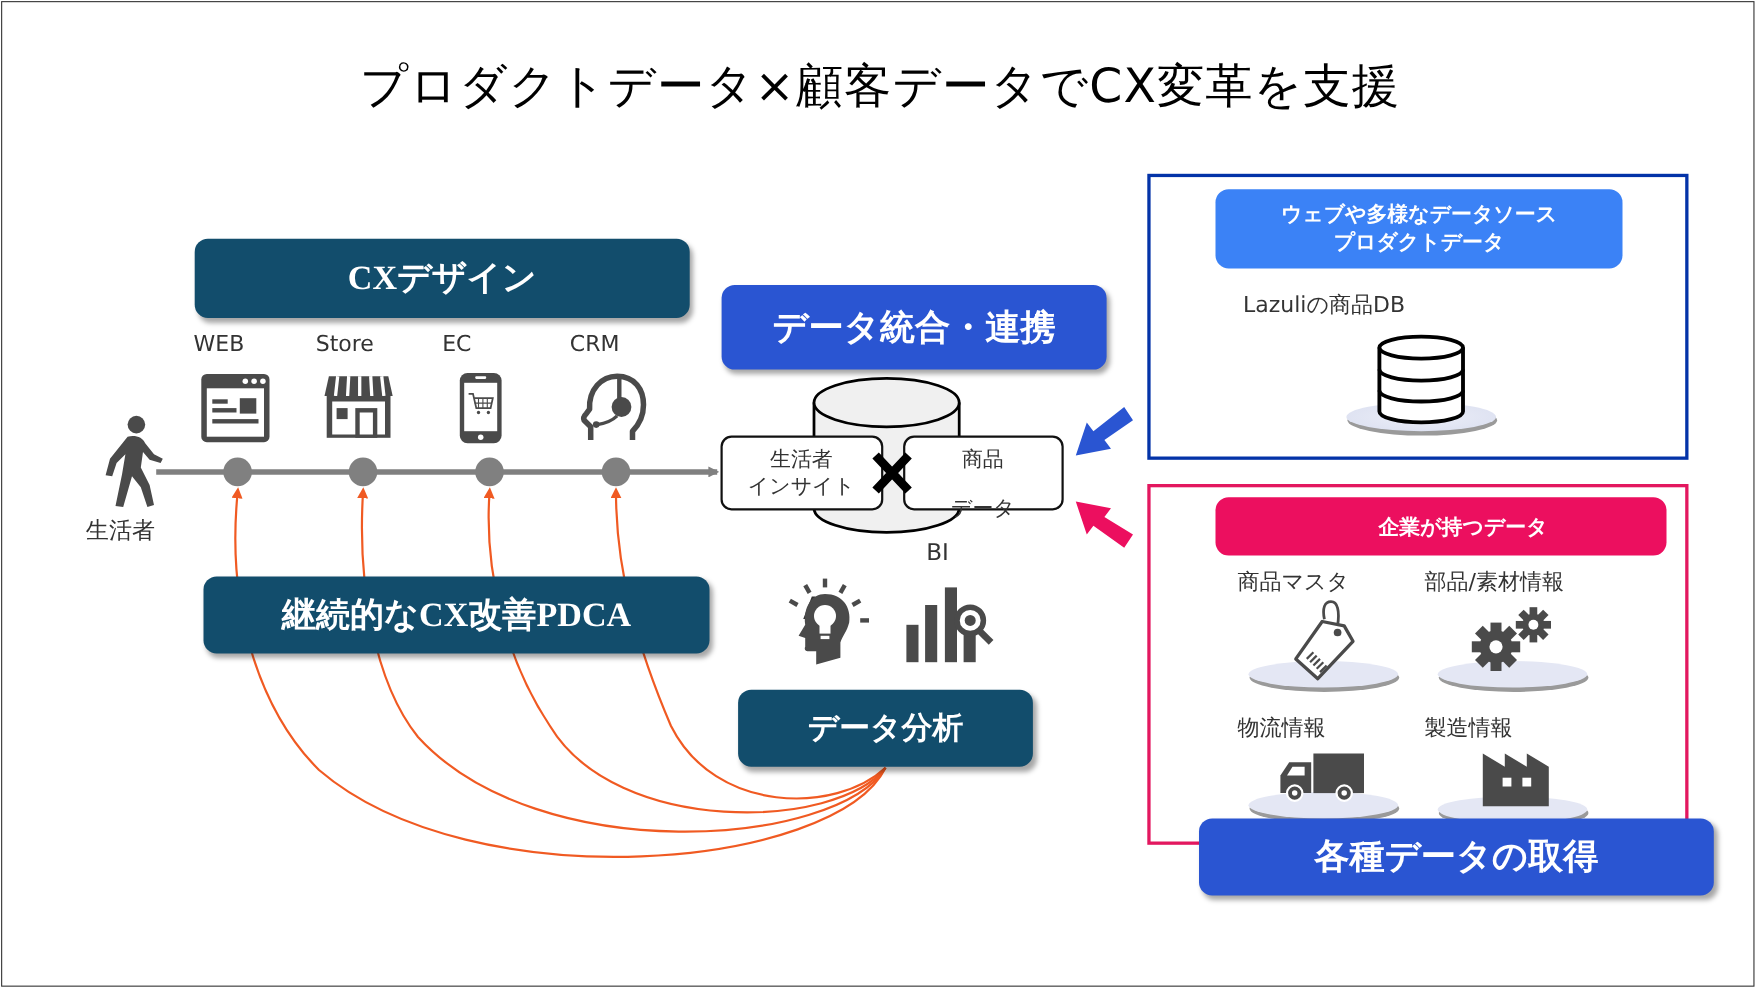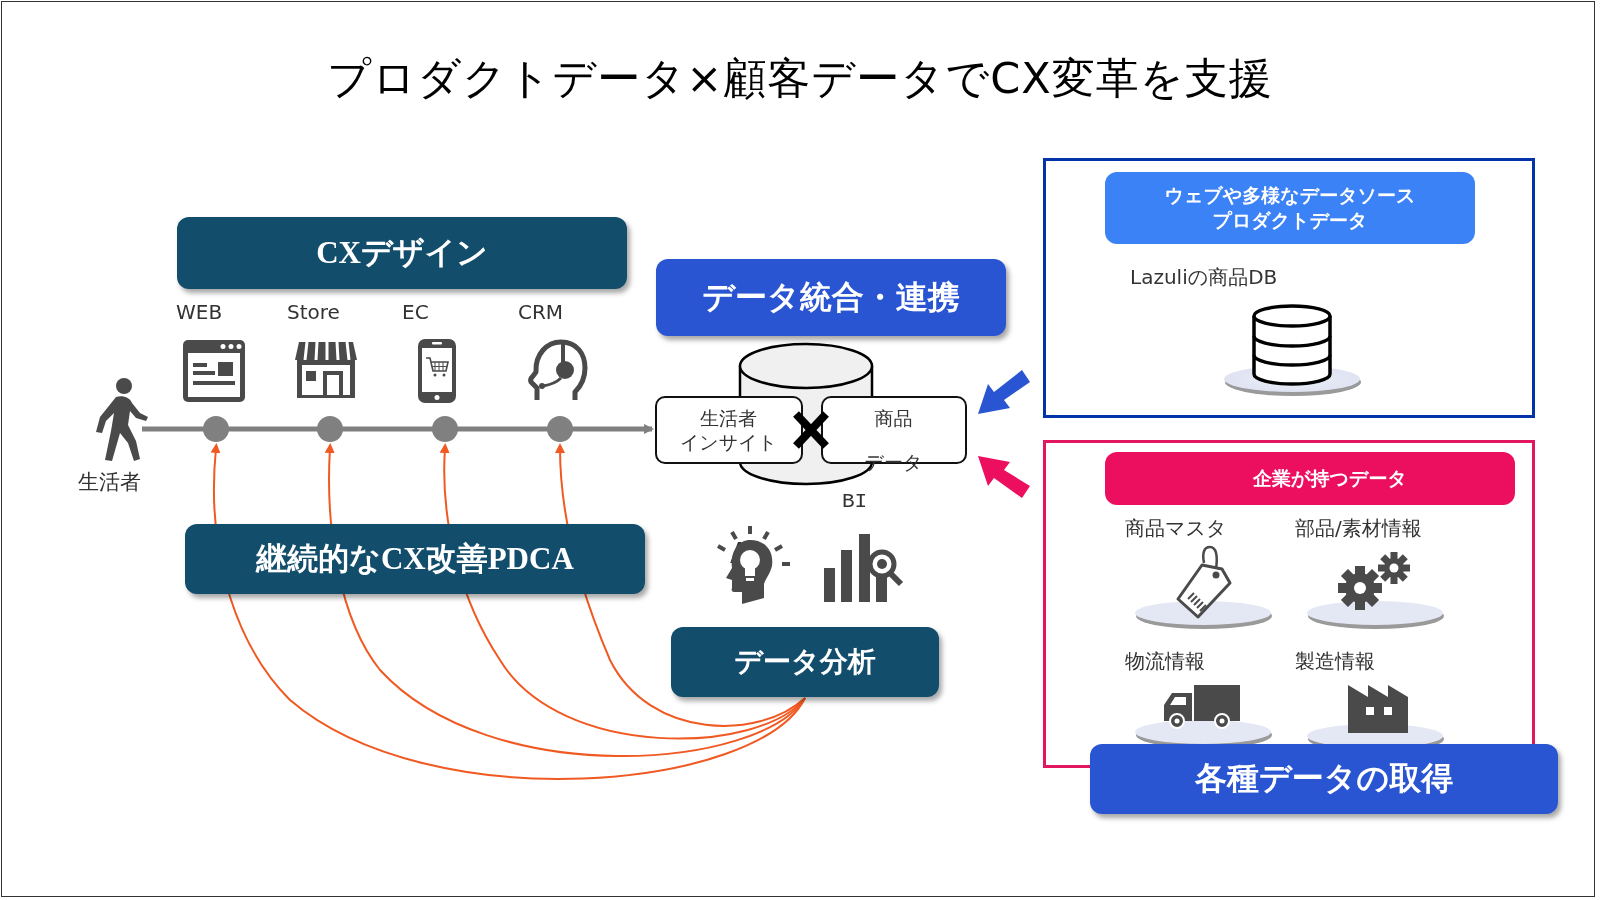--- a/index.html
+++ b/index.html
@@ -131,21 +131,21 @@
 <div class="panel" style="left:821px; top:396px; width:146px; height:68px; border:2.5px solid #111; border-radius:10px;">
   <div class="box-text" style="left:0; top:8px; width:141px;">商品</div>
   <div class="box-text" style="left:0; top:40px; width:141px;margin-top:12px;">データ</div>
 </div>
 
 <svg style="left:792px; top:410px;" width="38" height="40" viewBox="0 0 38 40">
   <path d="M4 4 L34 36 M34 4 L4 36" stroke="#000" stroke-width="8" stroke-linecap="butt"></path>
 </svg>
 
 <div class="lbl" style="left:730px; top:490px; width:40px; font-size:28px;margin-top:47px;">AI</div>
-<div class="lbl" style="left:842px; top:490px; width:40px; font-size:21px;font-family:Liberation Mono, monospace;">BI</div>
+<div class="lbl" style="left:842px; top:490px; width:40px; font-size:21px;">BI</div>
 
 <svg style="left:712px; top:522px;" width="84" height="84" viewBox="0 0 84 84">
   <g stroke="#4a4a4a" stroke-width="4" stroke-linecap="butt">
     <line x1="38" y1="4" x2="38" y2="12"></line>
     <line x1="20" y1="10" x2="24" y2="17"></line>
     <line x1="56" y1="10" x2="52" y2="17"></line>
     <line x1="6" y1="24" x2="13" y2="28"></line>
     <line x1="70" y1="24" x2="63" y2="28"></line>
     <line x1="70" y1="42" x2="78" y2="42"></line>
   </g>

